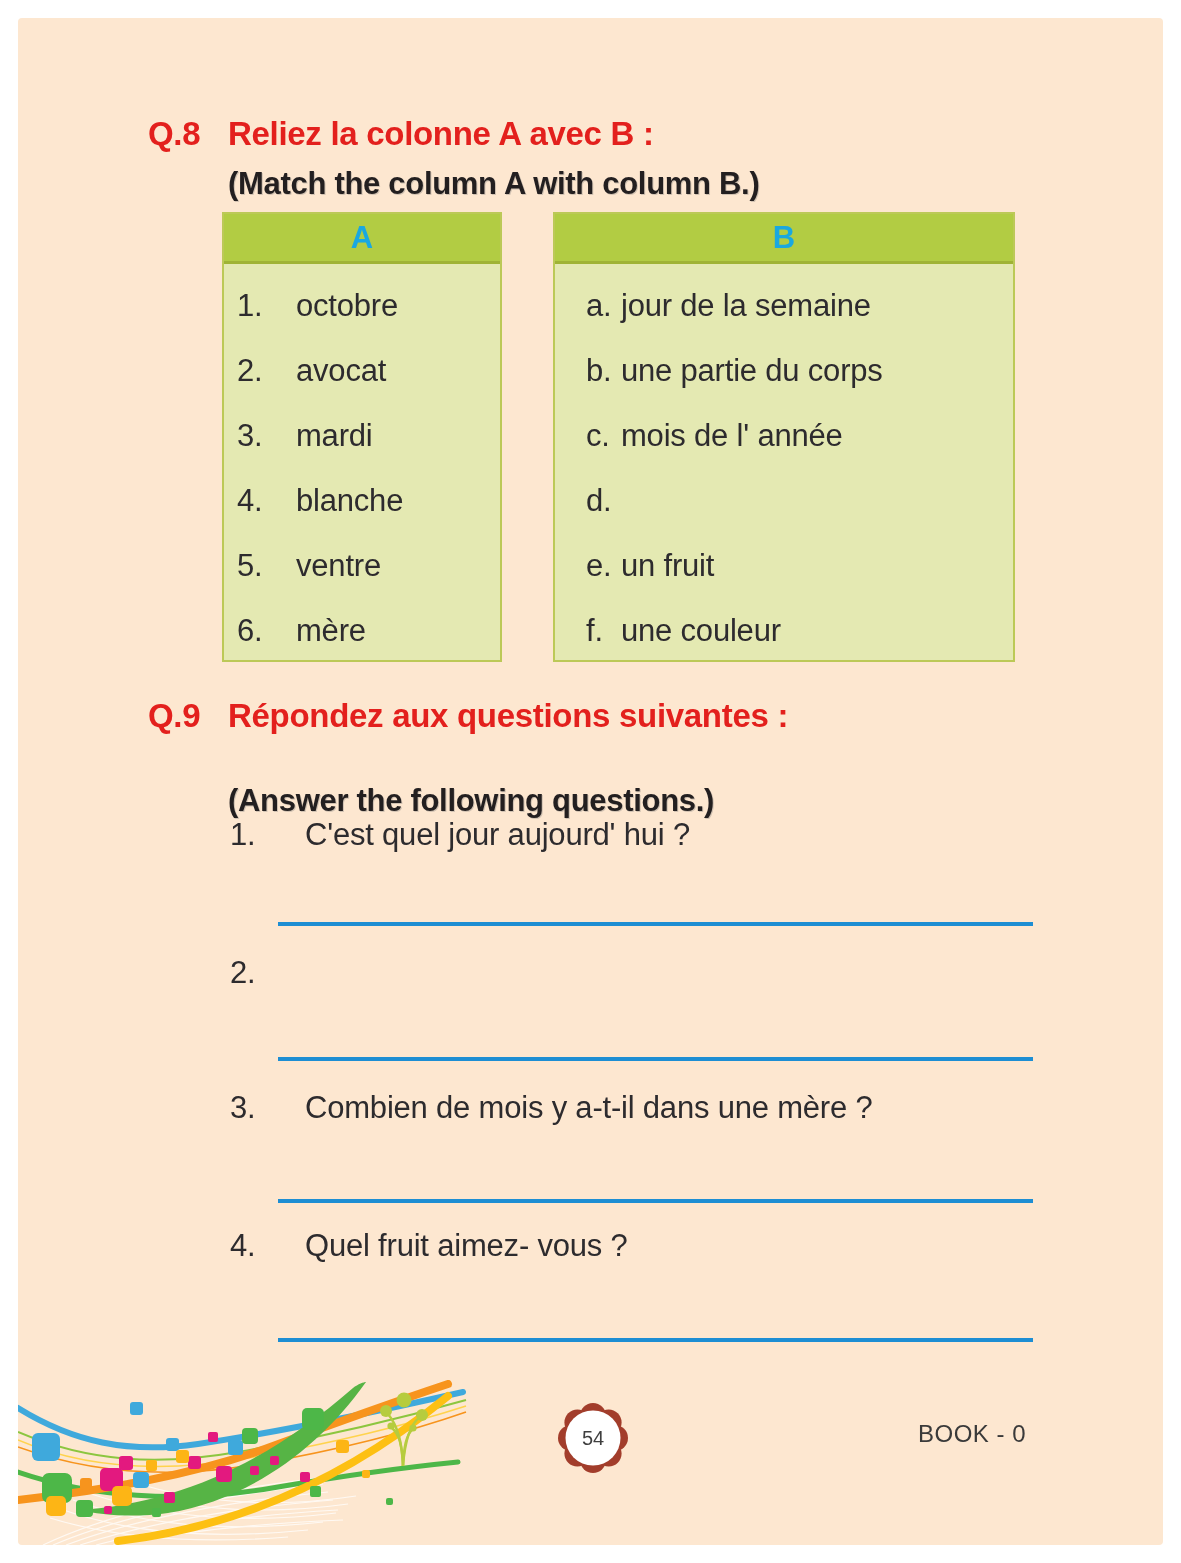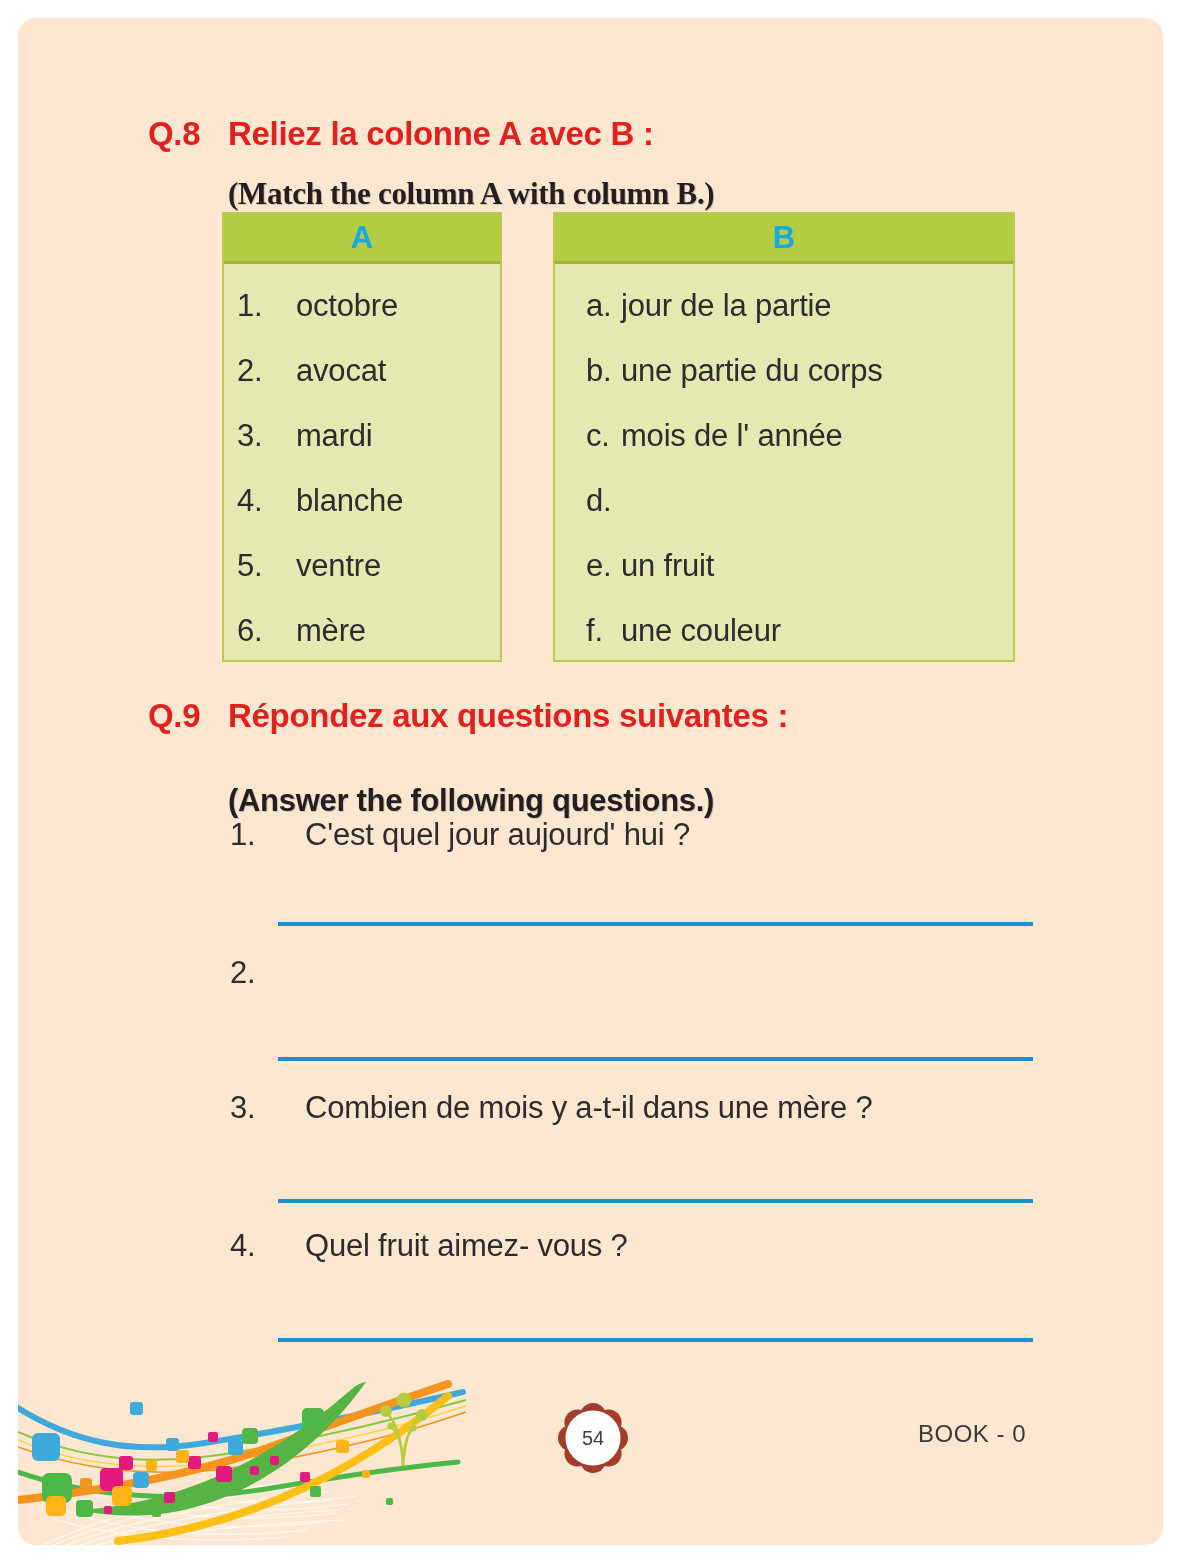--- a/index.html
+++ b/index.html
@@ -1,19 +1,19 @@
 <!DOCTYPE html>
 <html><head>
 <meta charset="utf-8">
 <style>
   * { margin:0; padding:0; box-sizing:border-box; }
   html,body { width:1181px; height:1563px; background:#ffffff; font-family:"Liberation Sans", sans-serif; }
   .page {
     position:absolute; left:18px; top:18px; width:1145px; height:1527px;
-    background:#fde7d0; border-radius:18px; overflow:hidden;
+    background:#fde7d0; border-radius:4px; overflow:hidden;
   }
   
   .qhead { position:absolute; display:flex; gap:26px; font-weight:bold;
            font-size:33px; letter-spacing:-0.3px; color:#e3201d; white-space:nowrap; }
   .qhead .qlabel { min-width:54px; }
   .subhead { position:absolute; font-weight:bold; font-size:31px; letter-spacing:-0.3px;
              color:#231f20; text-shadow:1px 1px 0 rgba(110,110,110,0.30); white-space:nowrap; }
   
   .mtable { position:absolute; top:194px; border:2px solid #bcc957; background:#e4e9b2; }
   .mtable.a { left:204px; width:280px; height:450px; }
@@ -44,21 +44,21 @@
 </style>
 </head>
 <body>
 
 <div class="page">
 
   <div class="qhead" style="left:130px; top:97px;">
     <span class="qlabel">Q.8</span>
     <span>Reliez la colonne A avec B :</span>
   </div>
-  <div class="subhead" style="left:210px; top:158px;font-family:Liberation Serif, serif;">(Match the column A with column B.)</div>
+  <div class="subhead" style="left:210px; top:148px;">(Match the column A with column B.)</div>
 
   <div class="mtable a">
     <div class="thead">A</div>
     <div class="tbody">
       <div class="mrow">
         <span class="rnum">1.</span>
         <span class="rtxt">octobre</span>
       </div>
       <div class="mrow">
         <span class="rnum">2.</span>
@@ -81,21 +81,21 @@
         <span class="rtxt">mère</span>
       </div>
     </div>
   </div>
 
   <div class="mtable b">
     <div class="thead">B</div>
     <div class="tbody">
       <div class="mrow">
         <span class="rnum">a.</span>
-        <span class="rtxt">jour de la partie</span>
+        <span class="rtxt">jour de la semaine</span>
       </div>
       <div class="mrow">
         <span class="rnum">b.</span>
         <span class="rtxt">une partie du corps</span>
       </div>
       <div class="mrow">
         <span class="rnum">c.</span>
         <span class="rtxt">mois de l' année</span>
       </div>
       <div class="mrow">

